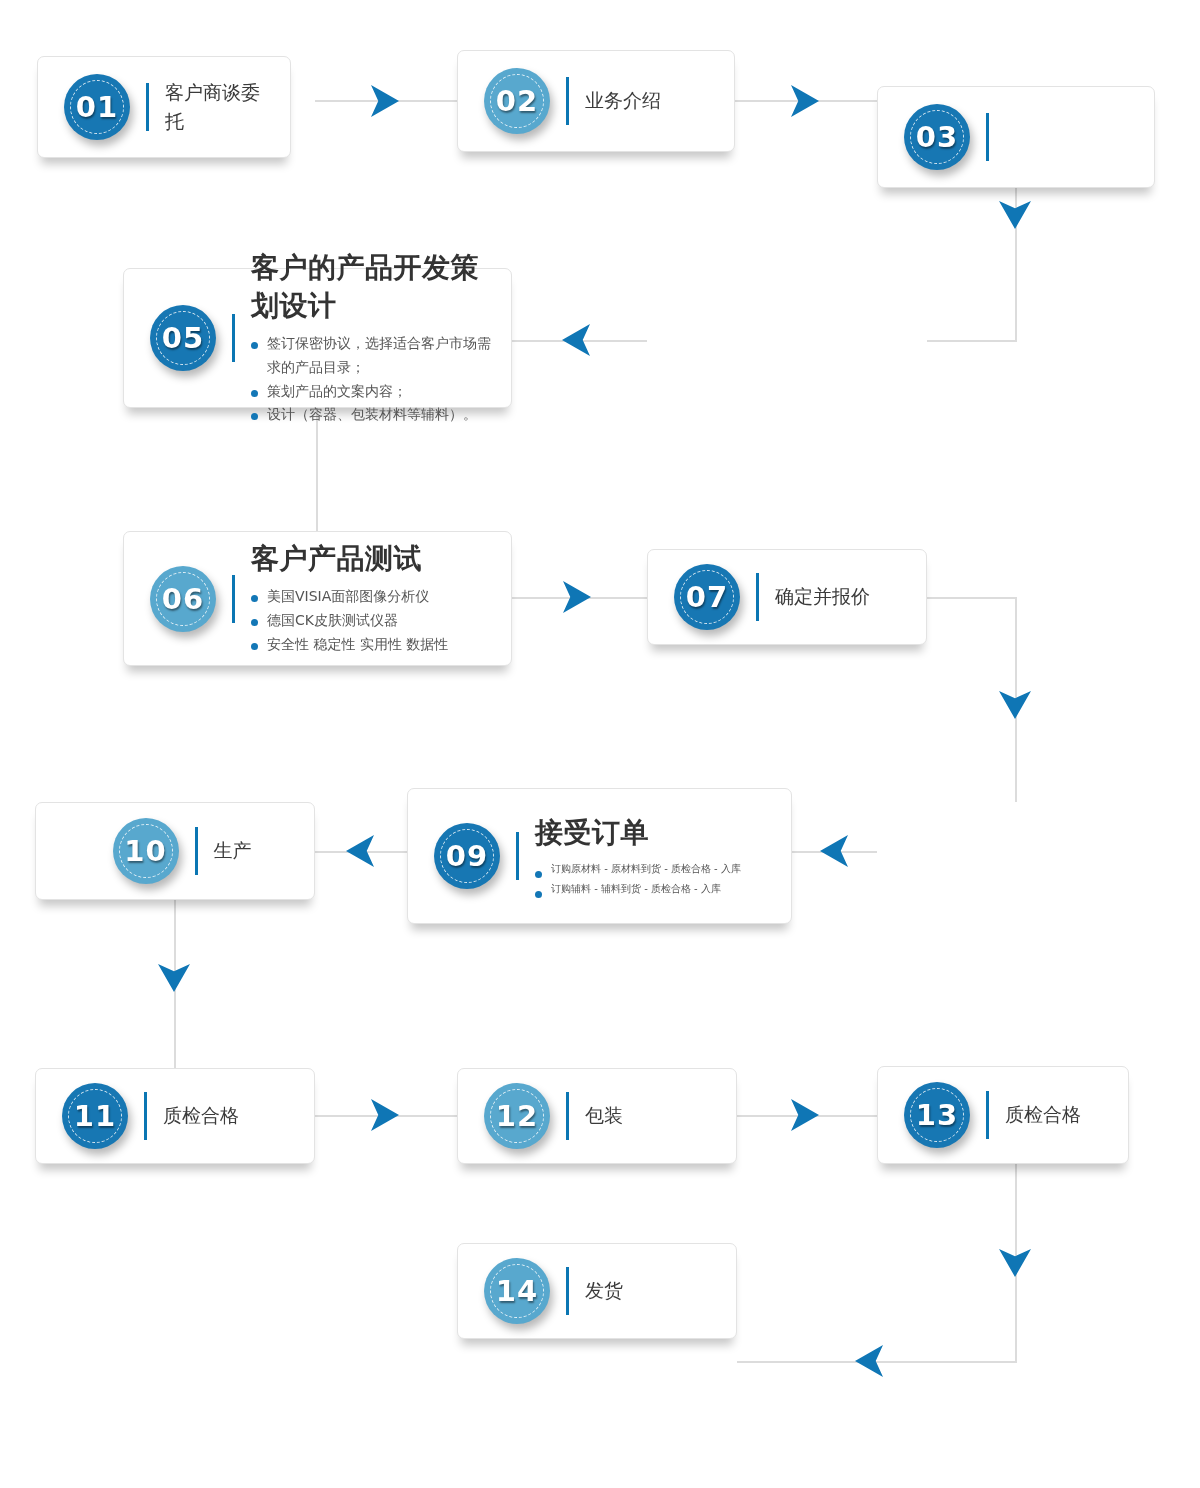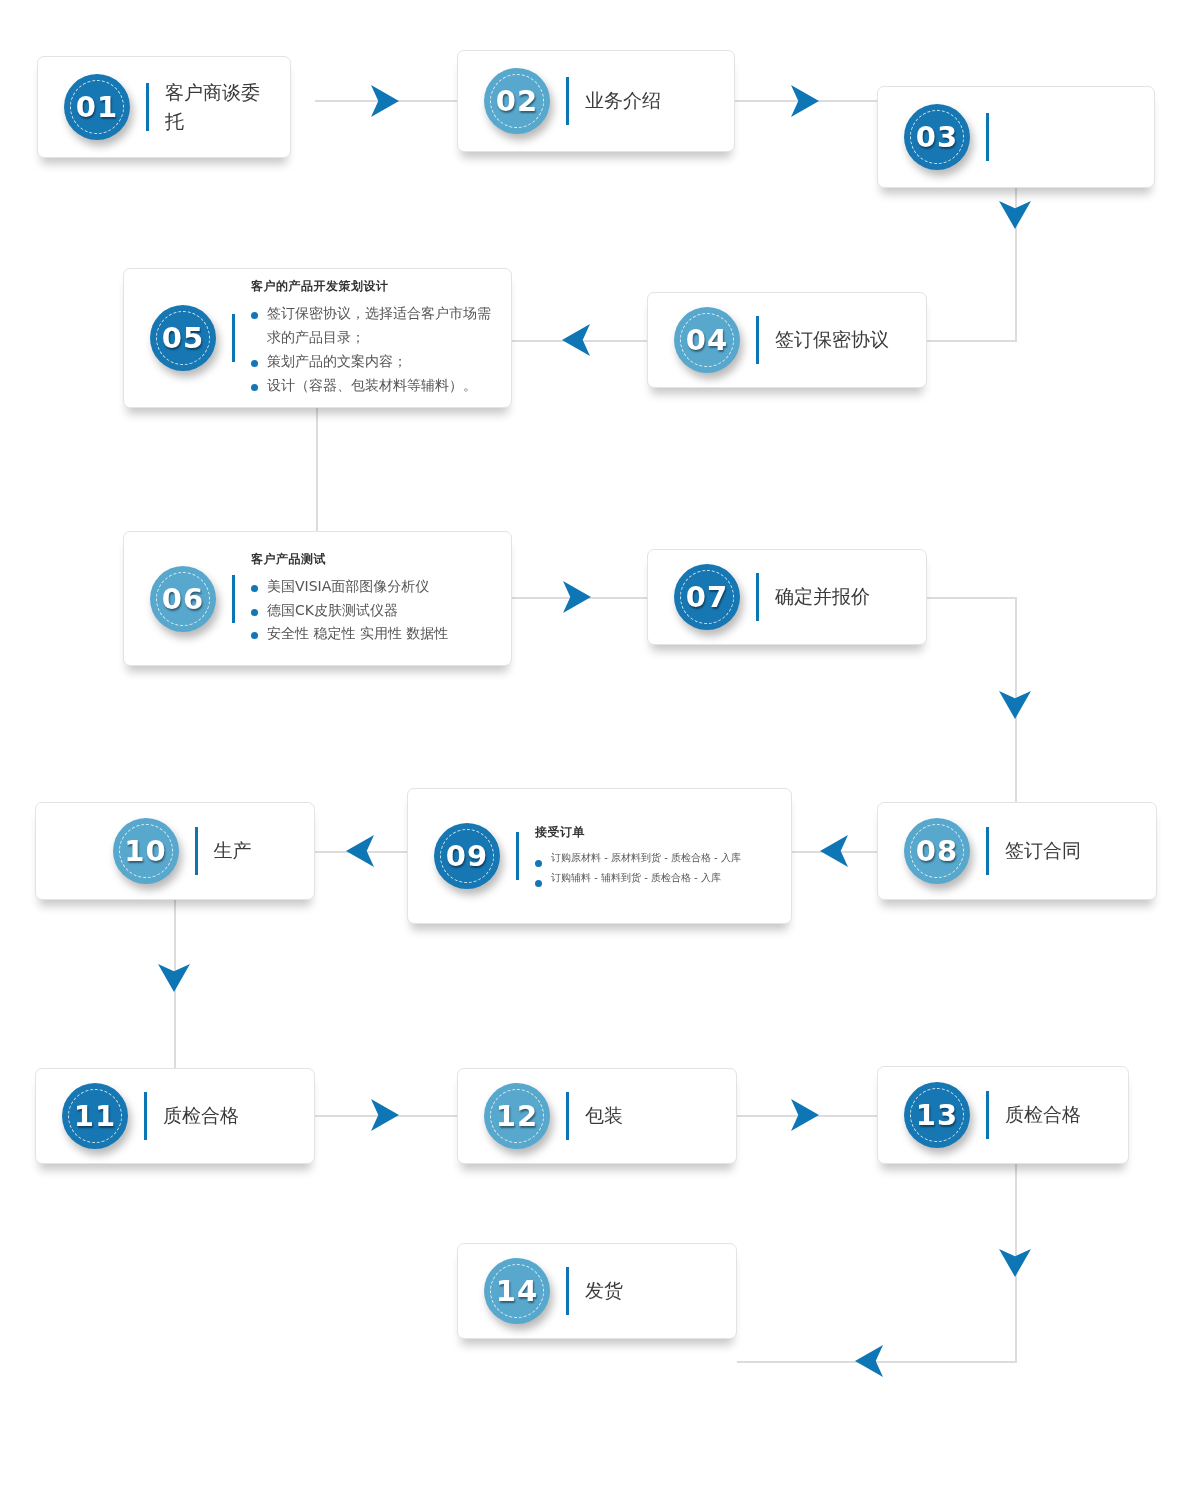--- a/index.html
+++ b/index.html
@@ -29,21 +29,21 @@
   }
   .badge.dark{background:var(--circle-dark);}
   .badge.light{background:var(--circle-light);}
   .badge .num{
     color:#fff;font-size:29px;font-weight:bold;letter-spacing:1px;
     text-shadow:1px 2px 2px rgba(0,0,0,0.45);
   }
   .sep{flex:0 0 3px;width:3px;height:48px;background:var(--divider);margin:0 16px;}
   .label{margin-left:0;font-size:19px;color:#3b3b3b;line-height:1.55;padding-right:12px;}
   .content{margin-left:0;padding-right:14px;}
-  .content .title{font-size:12px;font-weight:bold;color:var(--text-dark);margin-bottom:7px;letter-spacing:0.5px;font-family:Liberation Mono, monospace;}
+  .content .title{font-size:28px;font-weight:bold;color:var(--text-dark);margin-bottom:7px;letter-spacing:0.5px;font-family:Liberation Mono, monospace;}
   .bullets{list-style:none;}
   .bullets li{
     position:relative;padding-left:16px;font-size:14px;color:var(--text-body);
     line-height:1.7;
   }
   .bullets li::before{
     content:"";position:absolute;left:0;top:10px;width:7px;height:7px;border-radius:50%;
     background:var(--bullet);
   }
   .bullets.small li{font-size:10px;line-height:2.0;}
@@ -128,27 +128,20 @@
     <div class="label">业务介绍</div>
   </div>
 
   <div class="card" id="b03">
     <div class="badge dark">
         <span class="num">03</span>
       </div>
     <div class="sep"></div>
   </div>
 
-  <div class="card" id="b04">
-    <div class="badge light">
-        <span class="num">04</span>
-      </div>
-    <div class="sep"></div>
-    <div class="label">签订保密协议</div>
-  </div>
 
   <div class="card" id="b05">
     <div class="badge dark">
         <span class="num">05</span>
       </div>
     <div class="sep"></div>
     <div class="content">
       <div class="title">客户的产品开发策划设计</div>
       <ul class="bullets">
         <li>签订保密协议，选择适合客户市场需求的产品目录；</li>
@@ -174,27 +167,20 @@
   </div>
 
   <div class="card" id="b07">
     <div class="badge dark">
         <span class="num">07</span>
       </div>
     <div class="sep"></div>
     <div class="label">确定并报价</div>
   </div>
 
-  <div class="card" id="b08">
-    <div class="badge light">
-        <span class="num">08</span>
-      </div>
-    <div class="sep"></div>
-    <div class="label">签订合同</div>
-  </div>
 
   <div class="card" id="b09">
     <div class="badge dark">
         <span class="num">09</span>
       </div>
     <div class="sep"></div>
     <div class="content">
       <div class="title">接受订单</div>
       <ul class="bullets small">
         <li>订购原材料 - 原材料到货 - 质检合格 - 入库</li>

